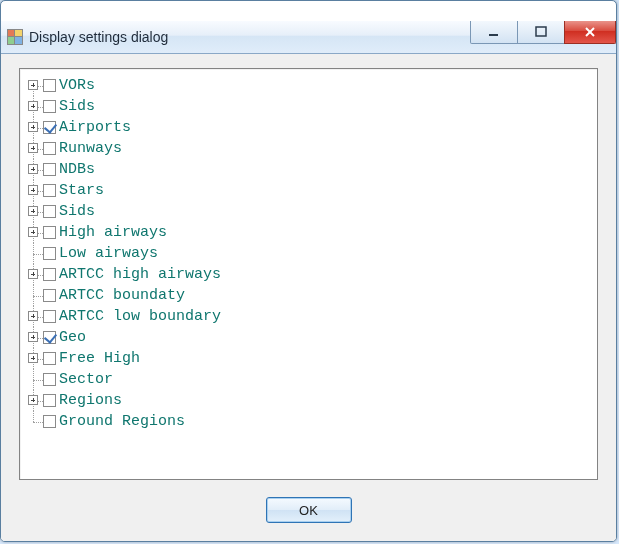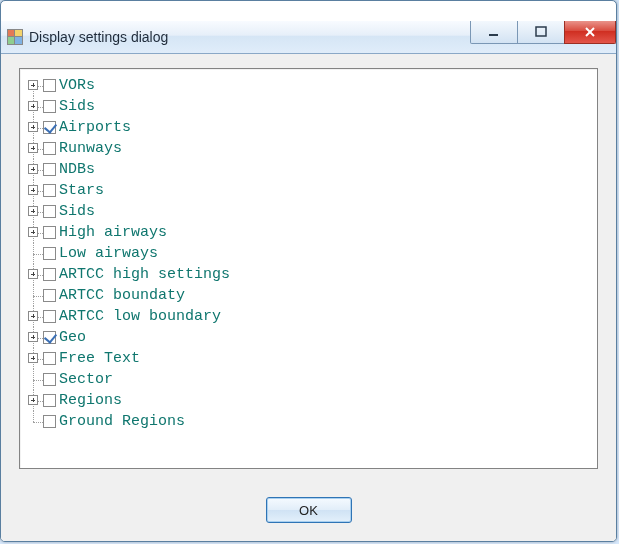--- a/index.html
+++ b/index.html
@@ -170,21 +170,21 @@
   }
   .node-label {
     font-family: "Courier New", "SimSun", monospace;
     font-size: 15px;
     color: #0f766e;
     white-space: nowrap;
   }
   .button-row {
     display: flex;
     justify-content: center;
-    padding-top: 28px;
+    padding-top: 17px;
     padding-bottom: 4px;
   }
   .ok-btn {
     width: 86px;
     height: 26px;
     border: 1px solid #2f74b5;
     border-radius: 3px;
     background: linear-gradient(to bottom, #f5faff 0%, #e2eef9 48%, #cfe2f4 49%, #e3f0fb 100%);
     font-size: 13px;
     color: #222;
@@ -287,21 +287,21 @@
         <div class="tree-row">
           <span class="indent"></span>
           <span class="chk"></span>
           <span class="node-label">Low airways</span>
         </div>
         <div class="tree-row">
           <span class="indent">
             <span class="expander plus"></span>
           </span>
           <span class="chk"></span>
-          <span class="node-label">ARTCC high settings</span>
+          <span class="node-label">ARTCC high airways</span>
         </div>
         <div class="tree-row">
           <span class="indent"></span>
           <span class="chk"></span>
           <span class="node-label">ARTCC boundaty</span>
         </div>
         <div class="tree-row">
           <span class="indent">
             <span class="expander plus"></span>
           </span>
@@ -313,21 +313,21 @@
             <span class="expander plus"></span>
           </span>
           <span class="chk checked"></span>
           <span class="node-label">Geo</span>
         </div>
         <div class="tree-row">
           <span class="indent">
             <span class="expander plus"></span>
           </span>
           <span class="chk"></span>
-          <span class="node-label">Free Text</span>
+          <span class="node-label">Free High</span>
         </div>
         <div class="tree-row">
           <span class="indent"></span>
           <span class="chk"></span>
           <span class="node-label">Sector</span>
         </div>
         <div class="tree-row">
           <span class="indent">
             <span class="expander plus"></span>
           </span>

